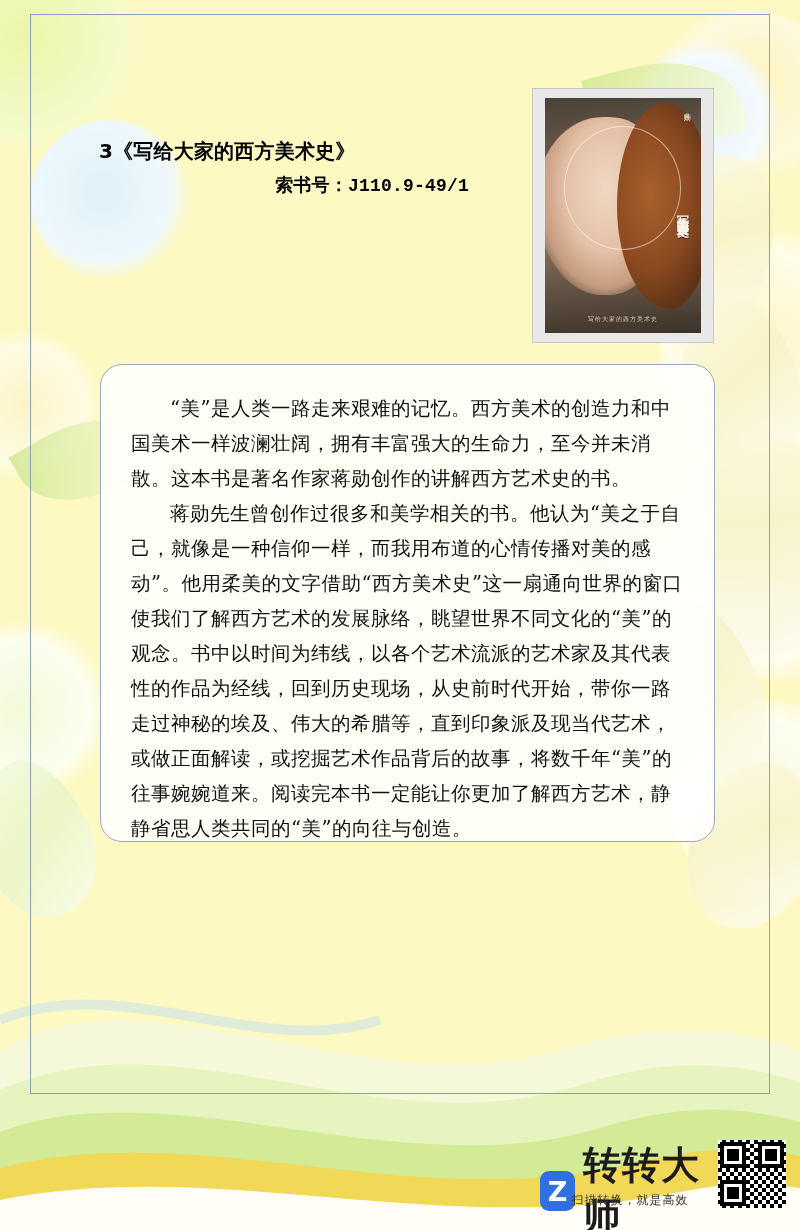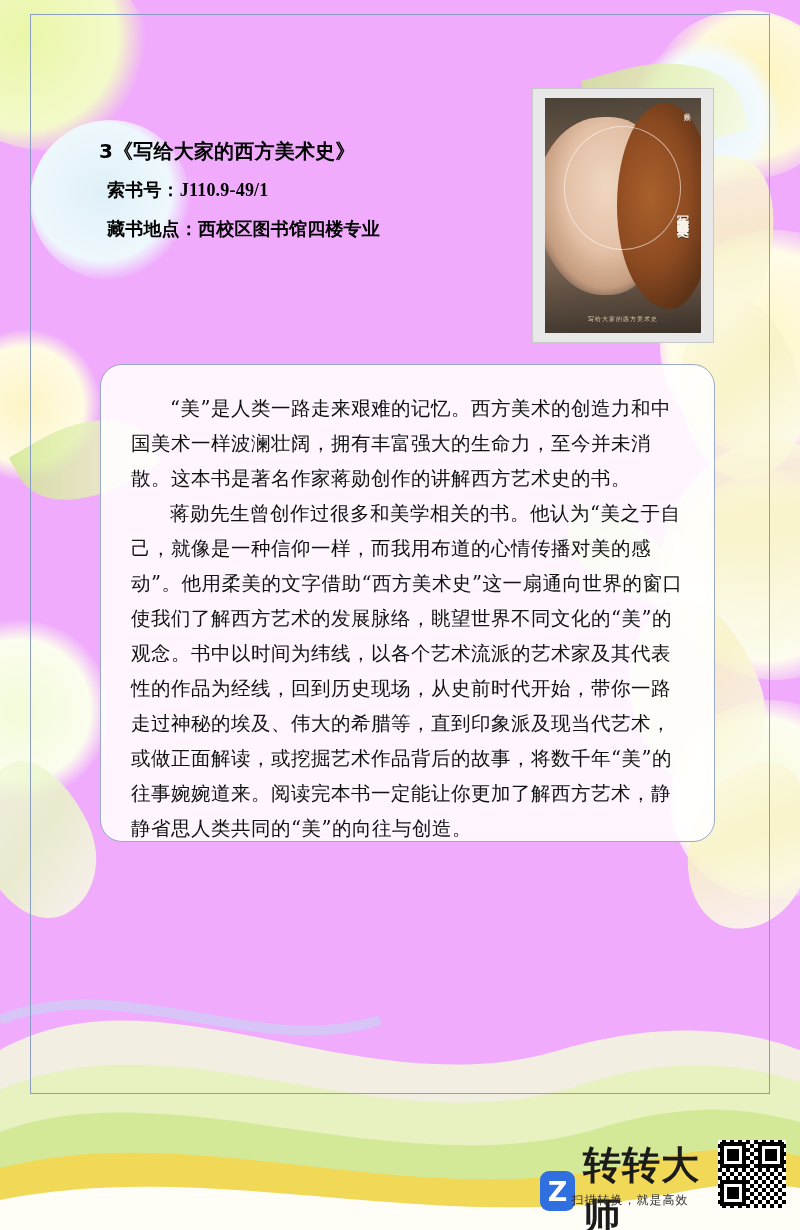--- a/index.html
+++ b/index.html
@@ -10,21 +10,21 @@
     width: 800px;
     height: 1230px;
     font-family: "Liberation Sans", sans-serif;
     background: #ffffff;
     overflow: hidden;
   }
   .page {
     position: relative;
     width: 800px;
     height: 1230px;
-    background: #f0abfc;
+    background: #fef9c3;
     overflow: hidden;
   }
 
   
   .bg-layer {
     position: absolute;
     inset: 0;
     overflow: hidden;
     pointer-events: none;
   }
@@ -105,26 +105,27 @@
   }
   .book-title {
     font-family: "DejaVu Sans", "Liberation Sans", sans-serif;
     font-size: 20px;
     font-weight: 700;
     line-height: 32px;
     margin: 0 0 4px 0;
     letter-spacing: .2px;
   }
   .meta-line {
-    font-family: Liberation Serif, serif;
+    font-family: Liberation Mono, monospace;
     font-size: 18px;
     font-weight: 700;
     line-height: 31px;
-    margin: 8px;
+    margin: 0;
     letter-spacing: .2px;
+    text-align: right;
   }
 
   
   .cover-frame {
     position: absolute;
     left: 532px;
     top: 88px;
     width: 182px;
     height: 255px;
     background: #e8e8e8;
@@ -333,21 +334,20 @@
     </svg>
   </div>
 
   <div class="frame"></div>
 
   <div class="content">
 
     <div class="book-title-block">
       <p class="book-title">3《写给大家的西方美术史》</p>
       <p class="meta-line">索书号：J110.9-49/1</p>
-      <p class="meta-line">藏书地点：西校区图书馆四楼专业</p>
     </div>
 
     <div class="cover-frame">
       <div class="cover-img">
         <div class="cover-face"></div>
         <div class="cover-hair"></div>
         <div class="cover-circle"></div>
         <div class="cover-txt-v">蒋勋</div>
         <div class="cover-txt-main">写给大家的西方美术史</div>
         <div class="cover-bottom-bar">写给大家的西方美术史</div>

